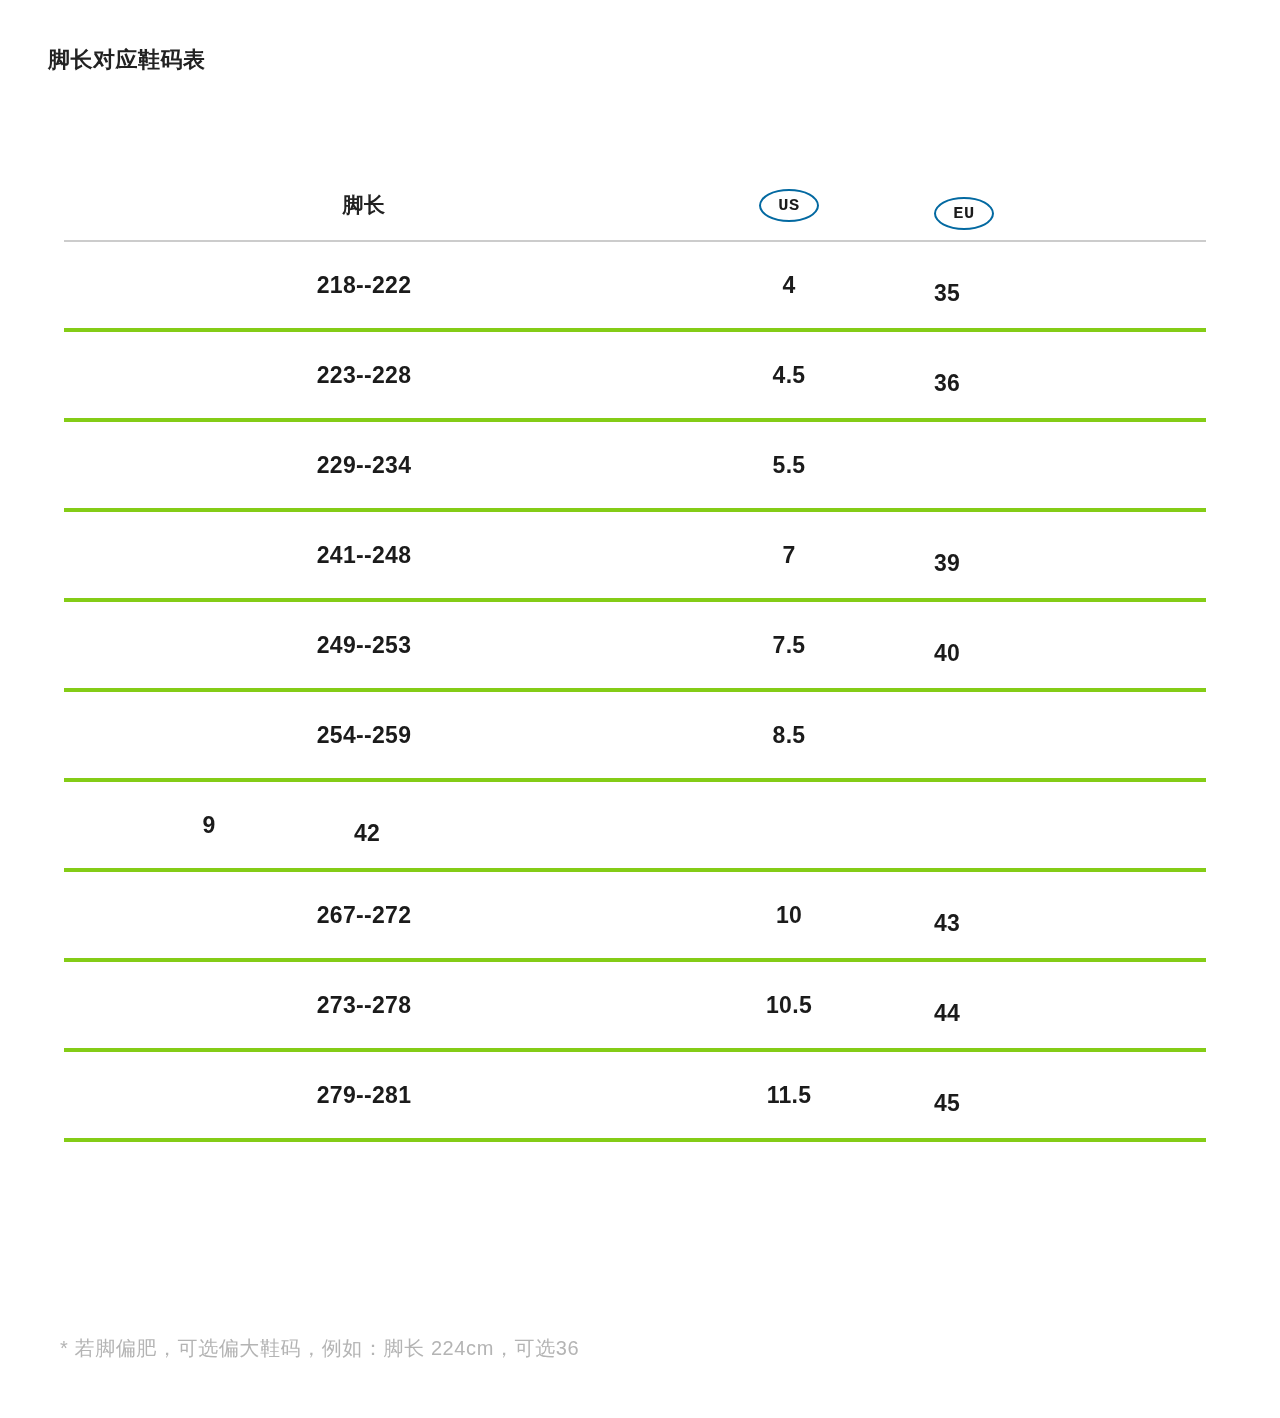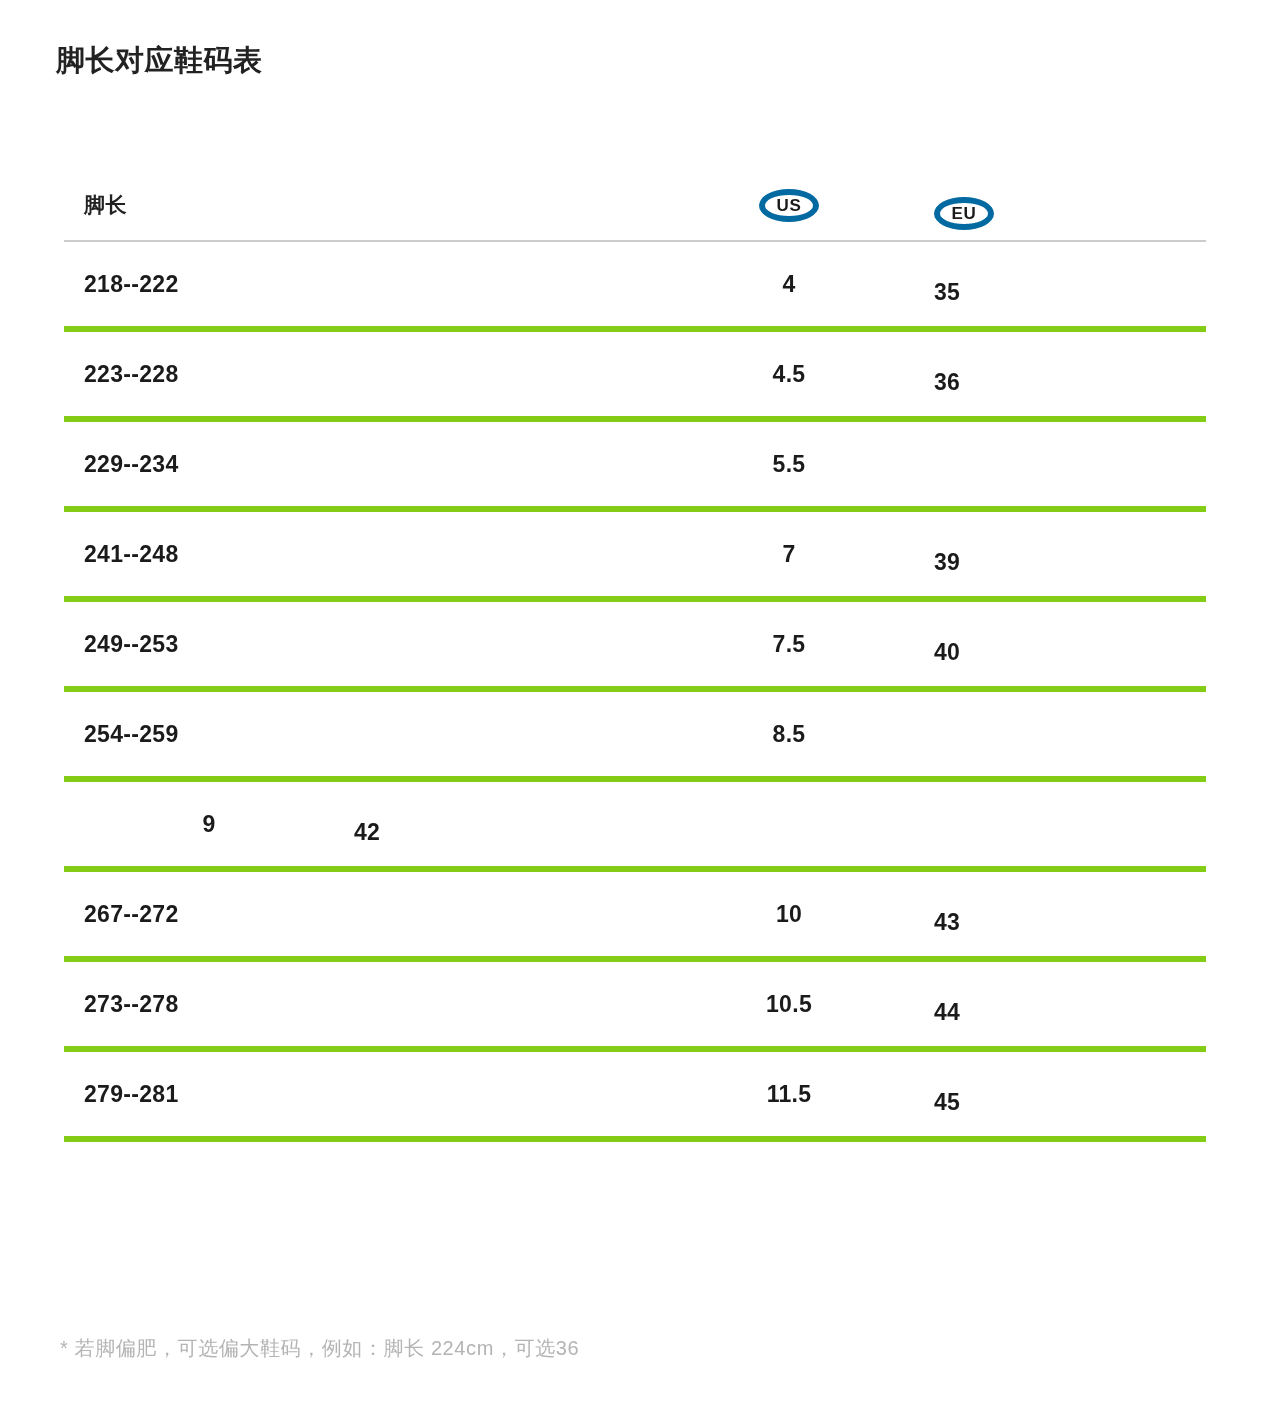--- a/index.html
+++ b/index.html
@@ -18,23 +18,23 @@
   .page {
     position: relative;
     width: 1280px;
     height: 1418px;
     box-sizing: border-box;
   }
 
   
   .chart-title {
     position: absolute;
-    left: 56px;
+    left: 48px;
     top: 45px;
-    font-size: 29px;
+    font-size: 22px;
     font-weight: 700;
     color: #222222;
     letter-spacing: 0.5px;
     line-height: 30px;
     white-space: nowrap;
   }
 
   
   .size-table {
     position: absolute;
@@ -49,28 +49,28 @@
     height: 90px;
     box-sizing: border-box;
   }
 
   .header-row {
     height: 72px;
     border-bottom: 2px solid #cccccc;
   }
 
   .body-row {
-    border-bottom: 6px solid #84cc16;
+    border-bottom: 4px solid #84cc16;
   }
 
   .col-foot {
     width: 580px;
     padding-left: 20px;
     box-sizing: border-box;
-    text-align: left;
+    text-align: center;
   }
 
   .col-us {
     width: 290px;
     box-sizing: border-box;
     text-align: center;
   }
 
   .col-eu {
     width: 272px;
@@ -86,28 +86,29 @@
     letter-spacing: 0.5px;
   }
 
   
   .badge {
     display: inline-flex;
     align-items: center;
     justify-content: center;
     width: 60px;
     height: 33px;
-    border: 6px solid #0369a1;
+    border: 2px solid #0369a1;
     border-radius: 50% / 50%;
     box-sizing: border-box;
     font-size: 17px;
     font-weight: 700;
     color: #1b1b1b;
     letter-spacing: 0.6px;
     line-height: 1;
+    font-family: Liberation Mono, monospace;
   }
 
   .cell-text {
     font-size: 23px;
     font-weight: 700;
     color: #1b1b1b;
     letter-spacing: 0.3px;
   }
 
   

